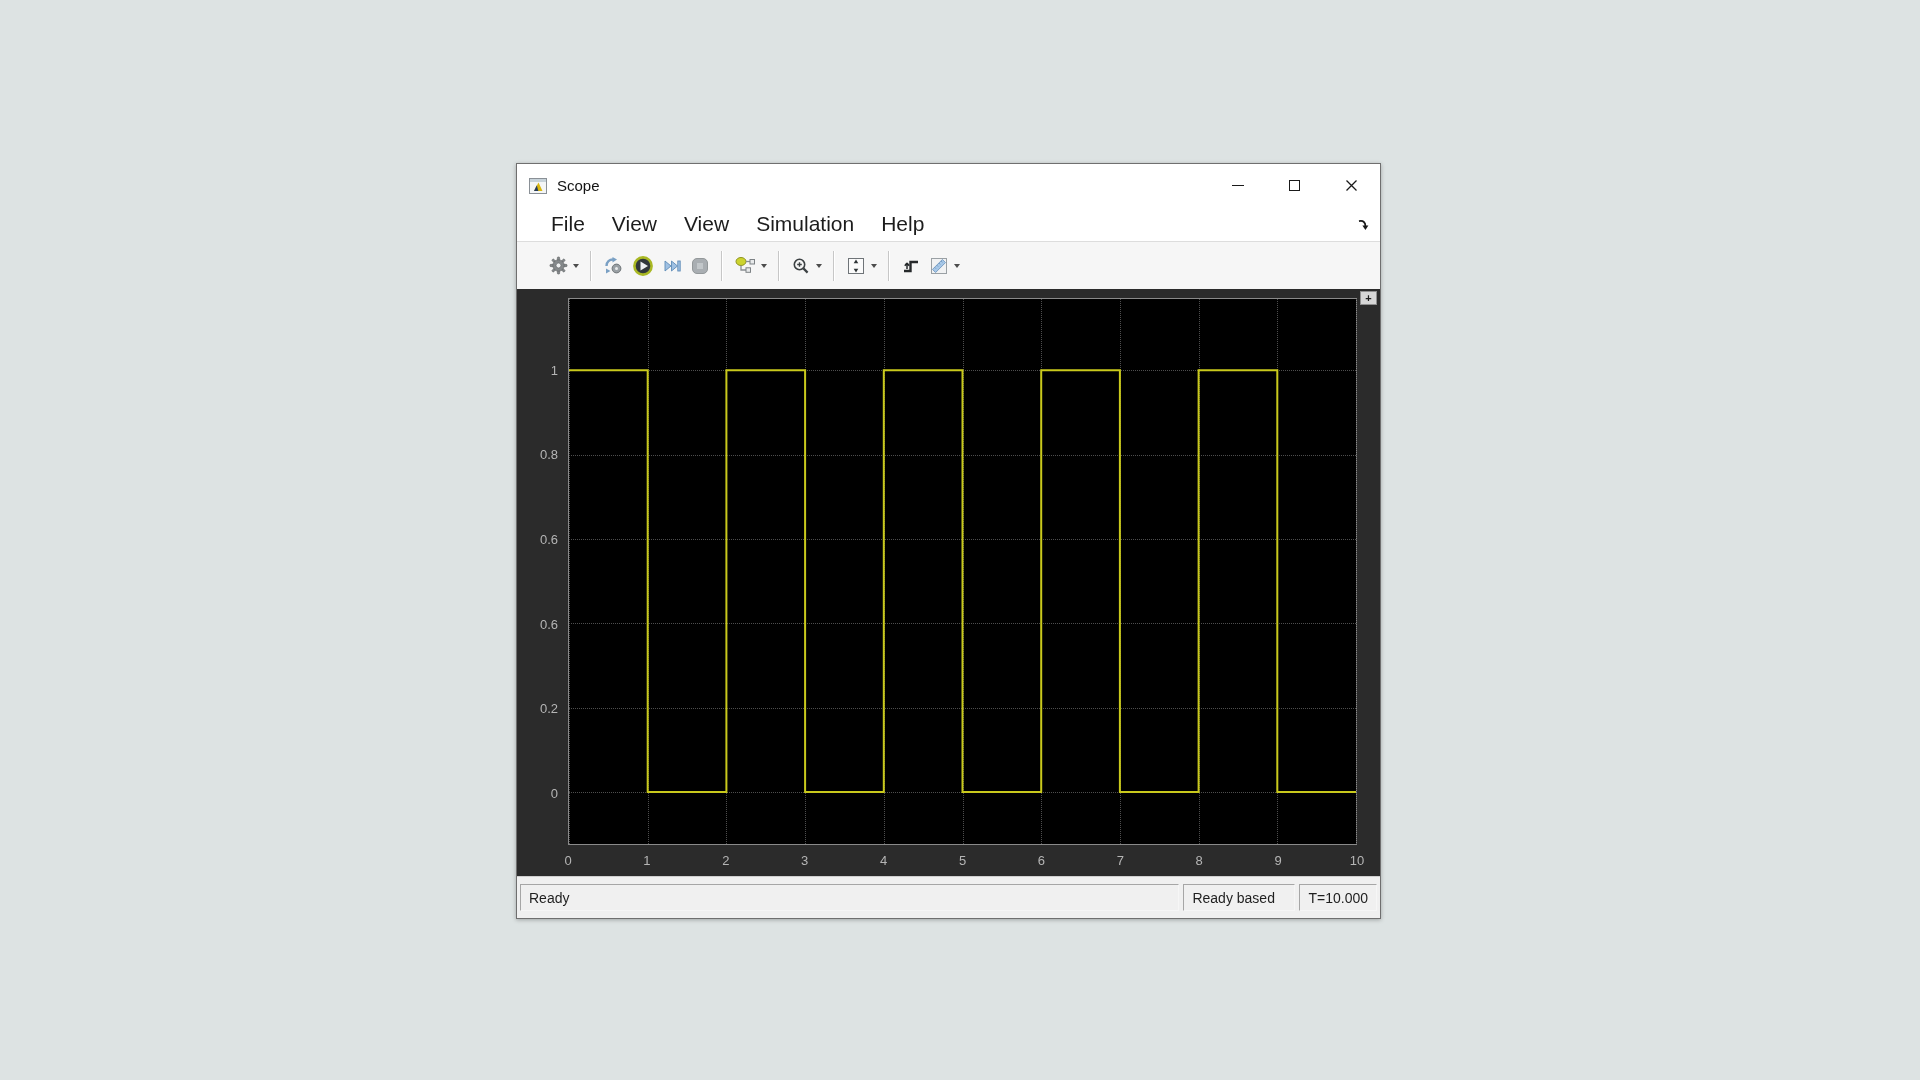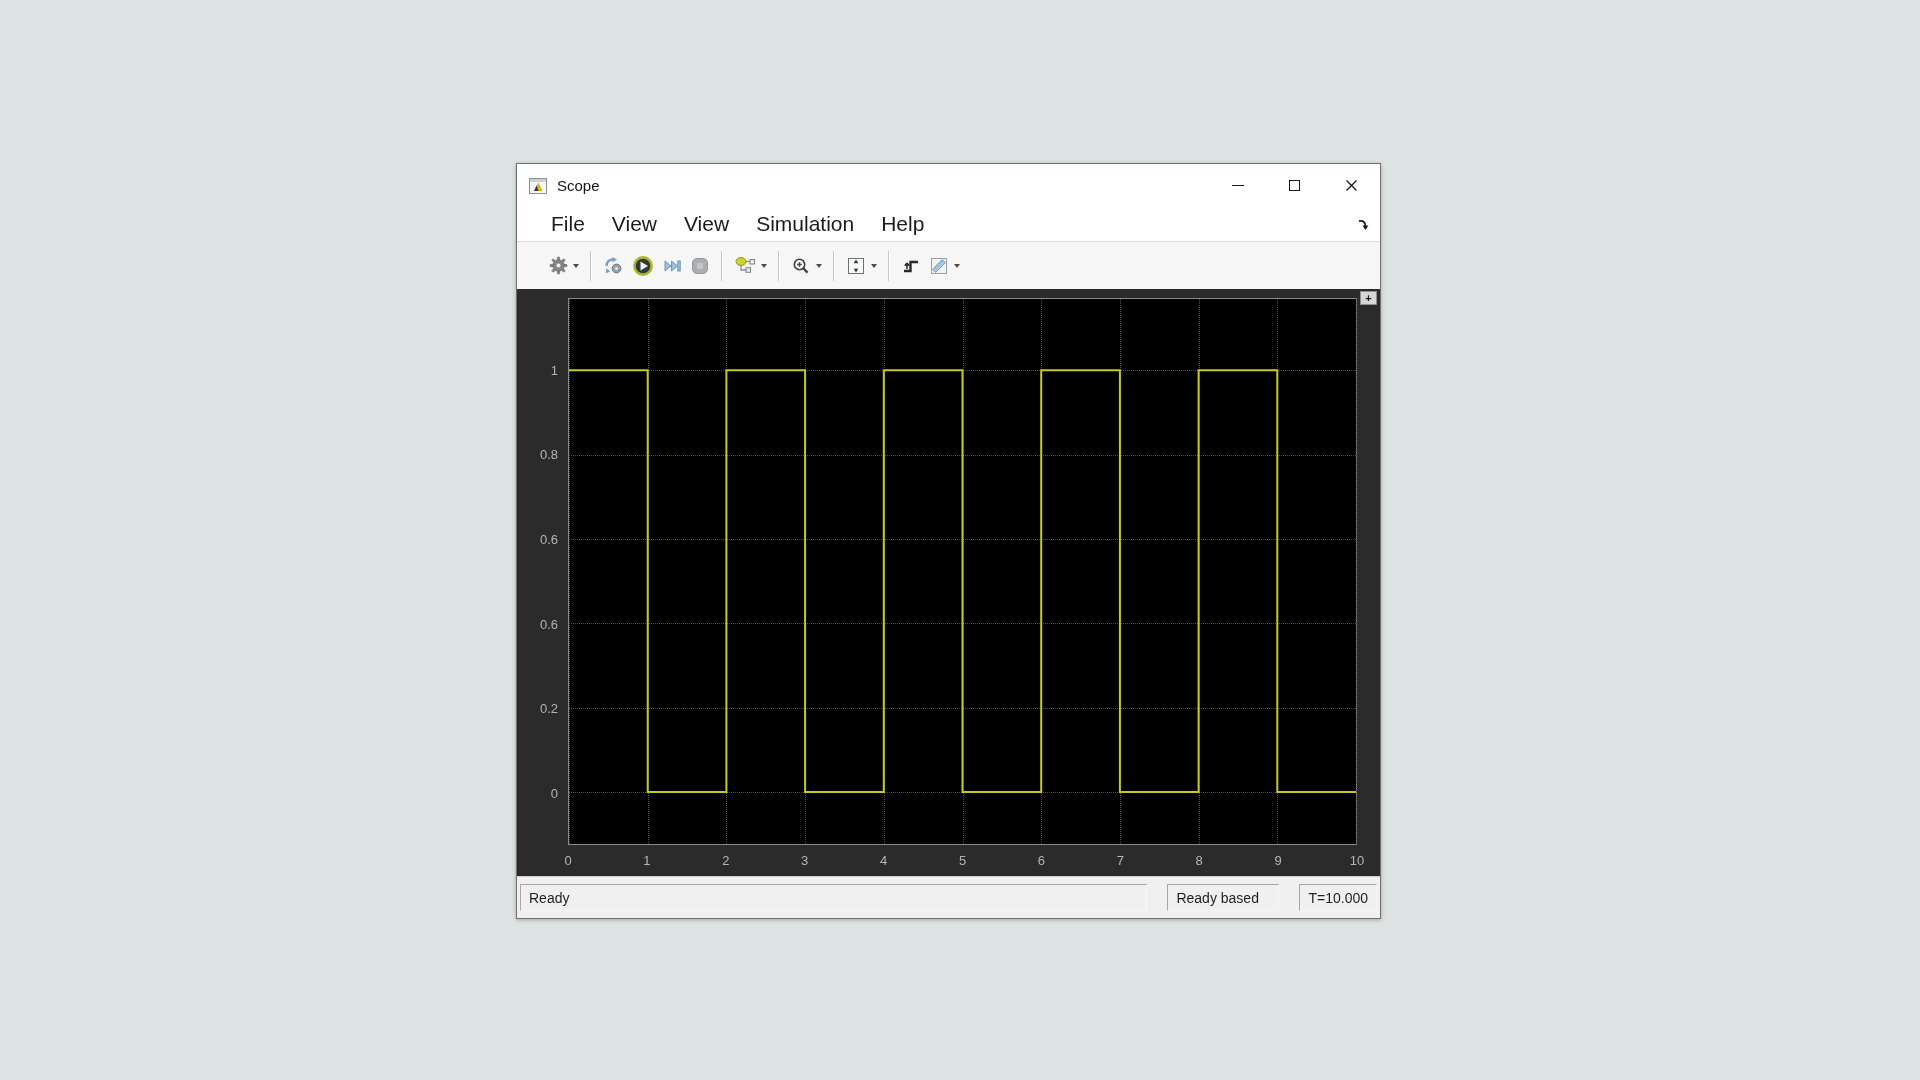--- a/index.html
+++ b/index.html
@@ -43,21 +43,21 @@
   .ytick { position:absolute; right:6px; transform:translateY(-50%); font-size:13px; color:var(--tick,#b5b5b5); }
   .x-labels { position:absolute; left:51px; right:23px; bottom:7px; height:16px; }
   .xtick { position:absolute; top:0; transform:translateX(-50%); font-size:13px; color:var(--tick,#b5b5b5); }
   .expand-btn {
     position:absolute; top:2px; right:3px; width:17px; height:14px;
     background:#d6d6d6; border:1px solid #8f8f8f; color:#1e1e1e;
     font-size:11px; line-height:11px; text-align:center; padding:0;
     font-family:"Liberation Sans", sans-serif; font-weight:bold;
   }
   
-  .status-bar { flex:0 0 42px; background:#f0f0f0; border-top:1px solid #cfcfcf; display:flex; align-items:center; padding:0 3px; gap:20px; }
+  .status-bar { flex:0 0 42px; background:#f0f0f0; border-top:1px solid #cfcfcf; display:flex; align-items:center; padding:0 3px; gap:4px; }
   .status-panel { height:27px; display:flex; align-items:center; padding:0 8px; font-size:14px; color:#1f1f1f; background:#f0f0f0;
     border:1px solid; border-color:#a6a6a6 #f6f6f6 #f6f6f6 #a6a6a6; }
   .status-ready { flex:1 1 auto; }
   .status-sample { flex:0 0 auto; min-width:112px; }
   .status-time { flex:0 0 auto; min-width:66px; }
 </style>
 </head>
 <body>
 
 <div class="window">

